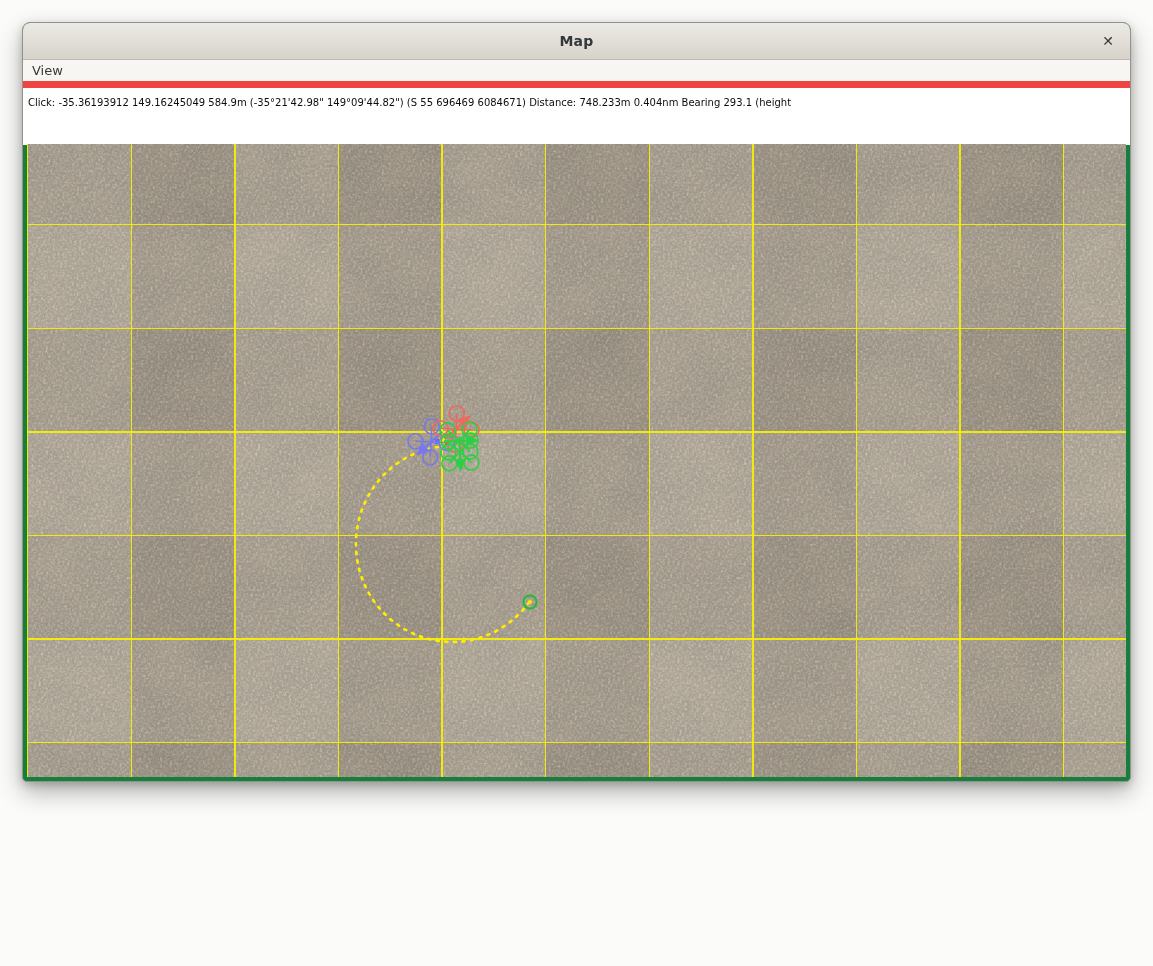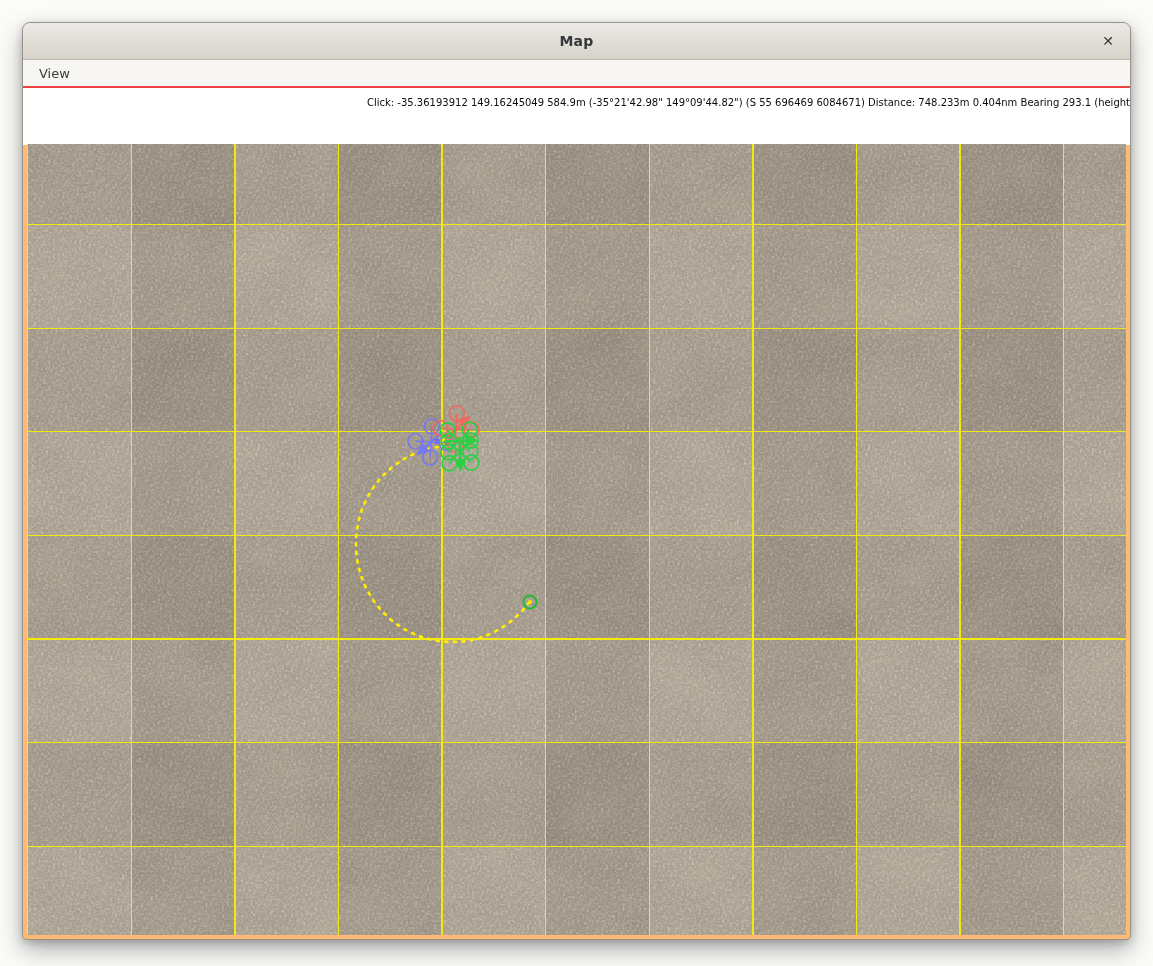--- a/index.html
+++ b/index.html
@@ -2,39 +2,38 @@
 <html><head>
 <meta charset="utf-8">
 <style>
   html,body{margin:0;padding:0;}
   body{
     width:1153px;height:966px;overflow:hidden;position:relative;
     background:#fbfbfa;
     font-family:"DejaVu Sans","Liberation Sans",sans-serif;
   }
   .window{
-    position:absolute;left:22px;top:22px;width:1109px;height:918px;
-    background:#fdba74;border:1px solid #96928a;border-radius:8px 8px 5px 5px;
+    position:absolute;left:22px;top:22px;width:1109px;height:760px;
+    background:#15803d;border:1px solid #96928a;border-radius:8px 8px 5px 5px;
     box-shadow:0 10px 24px rgba(0,0,0,.30),0 3px 8px rgba(0,0,0,.18);
     box-sizing:border-box;
-    text-align:right;
   }
   .titlebar{
     height:36px;background:linear-gradient(#eceae6,#d7d3ca);
     border-bottom:1px solid #bfbbb2;border-radius:7px 7px 0 0;
     position:relative;display:flex;align-items:center;justify-content:center;
   }
   .title{font-size:14px;font-weight:bold;color:#34383a;letter-spacing:.2px;}
   .close{
     position:absolute;right:16px;top:50%;transform:translateY(-50%);
     font-size:14px;font-weight:bold;color:#3a3a3a;line-height:1;cursor:pointer;
   }
   .menubar{
-    height:28px;background:#f7f6f3;border-bottom:2px solid #ef4444;
-    display:flex;align-items:center;padding-left:9px;box-sizing:border-box;
+    height:28px;background:#f7f6f3;border-bottom:7px solid #ef4444;
+    display:flex;align-items:center;padding-left:2px;box-sizing:border-box;
   }
   .menu-item{font-size:13px;color:#3a3a3a;padding:3px 7px;cursor:default;}
   .statusbar{
     height:57px;background:#ffffff;box-sizing:border-box;
     padding:6px 0 0 5px;font-size:10px;color:#0c0c0c;
   }
   .status-line{white-space:nowrap;overflow:hidden;line-height:18px;}
   .map{
     position:absolute;left:4px;right:4px;top:121px;bottom:4px;
     overflow:hidden;background:#a79c8b;

